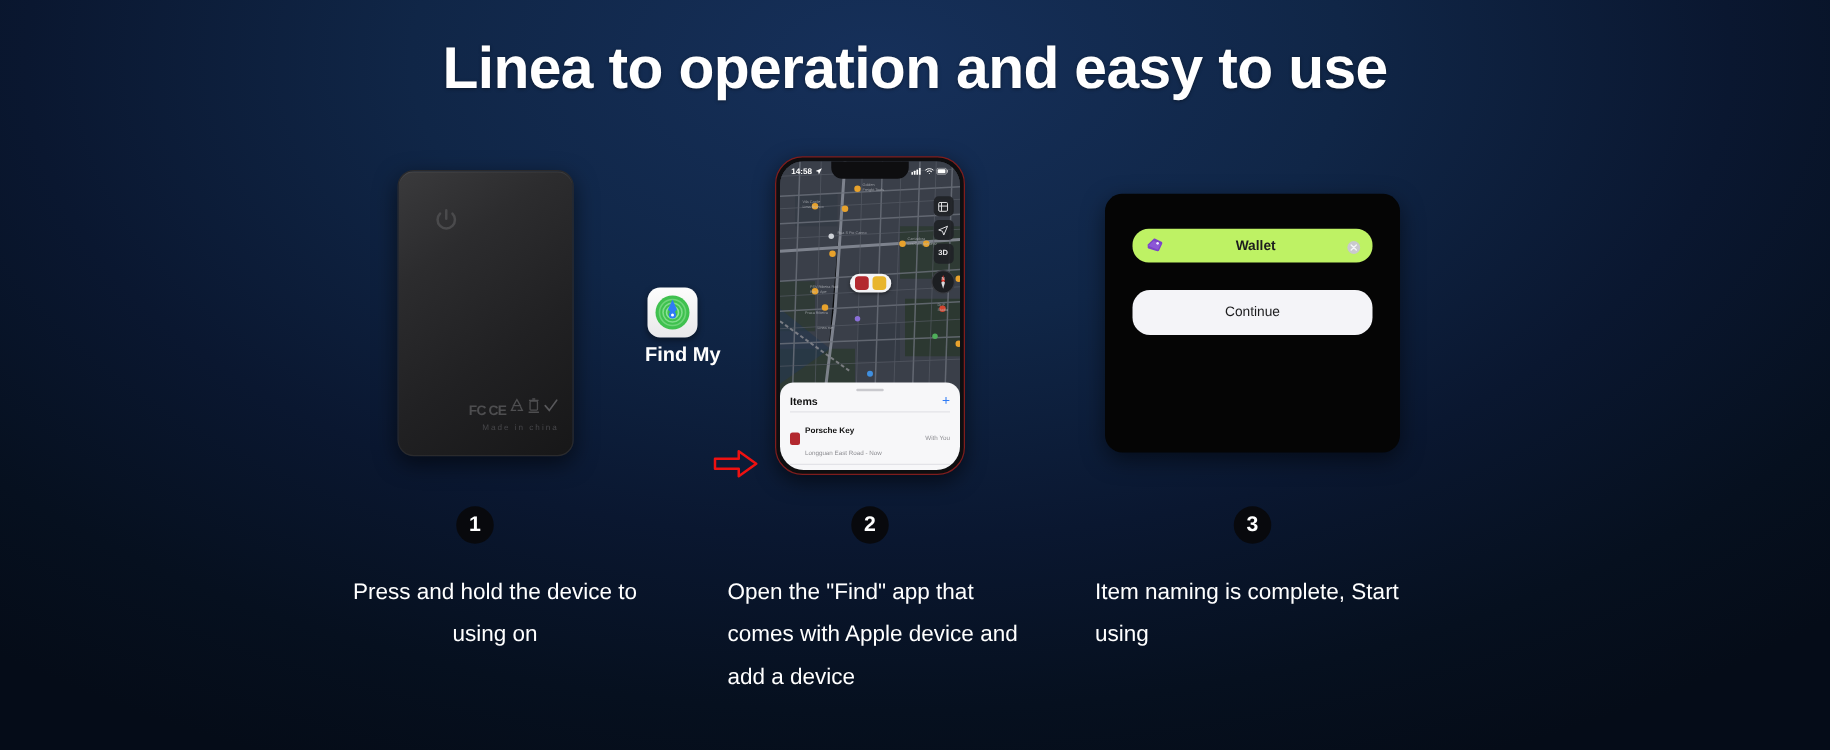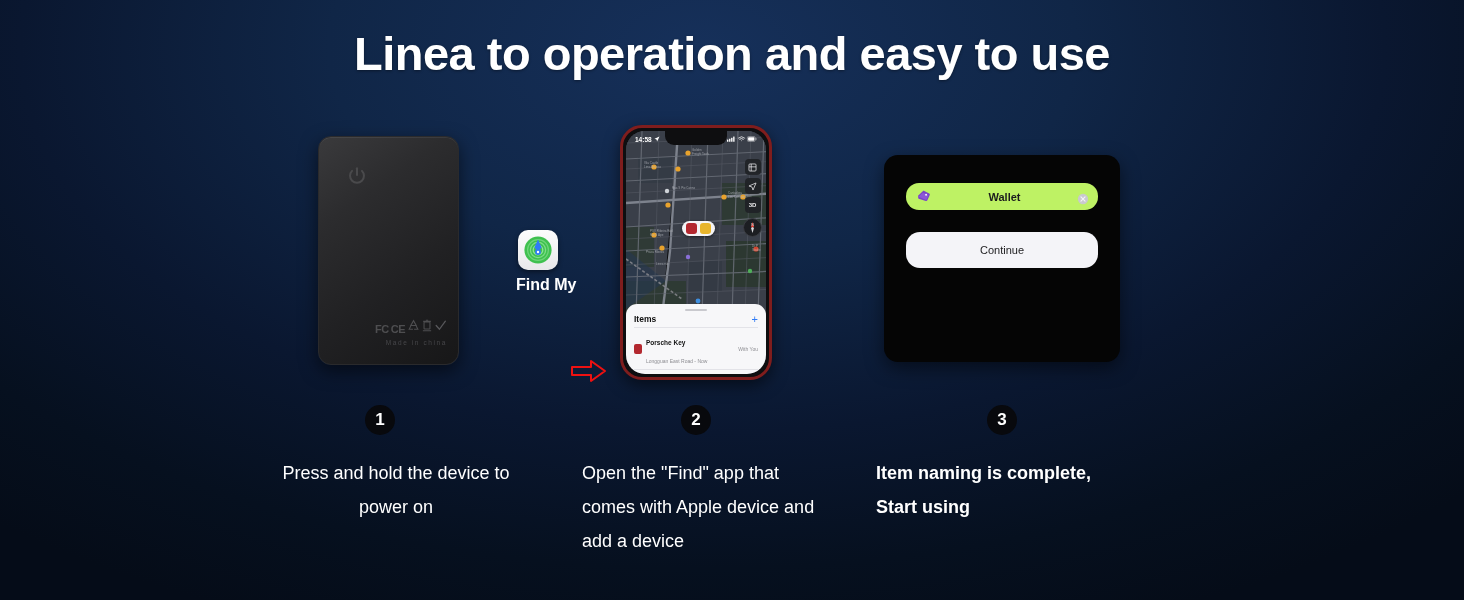--- a/index.html
+++ b/index.html
@@ -66,21 +66,21 @@
   .findmy-label { margin-top: 6px; font-size: 16px; color: #ffffff; white-space: nowrap; font-weight: bold; }
 
   .arrow-right { position: absolute; left: 570px; top: 238px; }
 
   
   .phone {
     position: absolute; left: 620px; top: 5px;
     width: 152px; height: 255px;
     border-radius: 22px;
     background: #0e0e10;
-    border: 3px solid #7f1d1d;
+    border: 1px solid #7f1d1d;
     box-shadow: 0 5px 16px rgba(0,0,0,.55);
     padding: 3px;
     overflow: hidden;
   }
   .phone-screen {
     position: relative;
     width: 100%; height: 100%;
     border-radius: 19px;
     overflow: hidden;
     background: #2b3038;
@@ -190,21 +190,21 @@
   }
   .step-1 .step-badge { margin-left: 89px; }
   .step-2 .step-badge { margin-left: 99px; }
   .step-3 .step-badge { margin-left: 111px; }
   .step-text {
     margin-top: 21px;
     font-size: 18px; line-height: 34px; color: #ffffff;
   }
   .step-1 .step-text { text-align: center; padding: 0 2px; }
   .step-2 .step-text { text-align: left; }
-  .step-3 .step-text { text-align: left; font-weight: bold; }
+  .step-3 .step-text { text-align: left; }
 </style>
 </head>
 <body>
 
 <div class="page-title">Linea to operation and easy to use</div>
 
 <div class="stage">
 
   <div class="device-card">
     <span class="power-icon">
@@ -461,21 +461,21 @@
       </span>
     </div>
 
     <button class="continue-btn">Continue</button>
   </div>
 </div>
 
 <div class="steps">
   <div class="step step-1">
     <div class="step-badge">1</div>
-    <div class="step-text">Press and hold the device to power on</div>
+    <div class="step-text">Press and hold the device to using on</div>
   </div>
   <div class="step step-2">
     <div class="step-badge">2</div>
     <div class="step-text">Open the "Find" app that comes with Apple device and add a device</div>
   </div>
   <div class="step step-3">
     <div class="step-badge">3</div>
     <div class="step-text">Item naming is complete, Start using</div>
   </div>
 </div>

